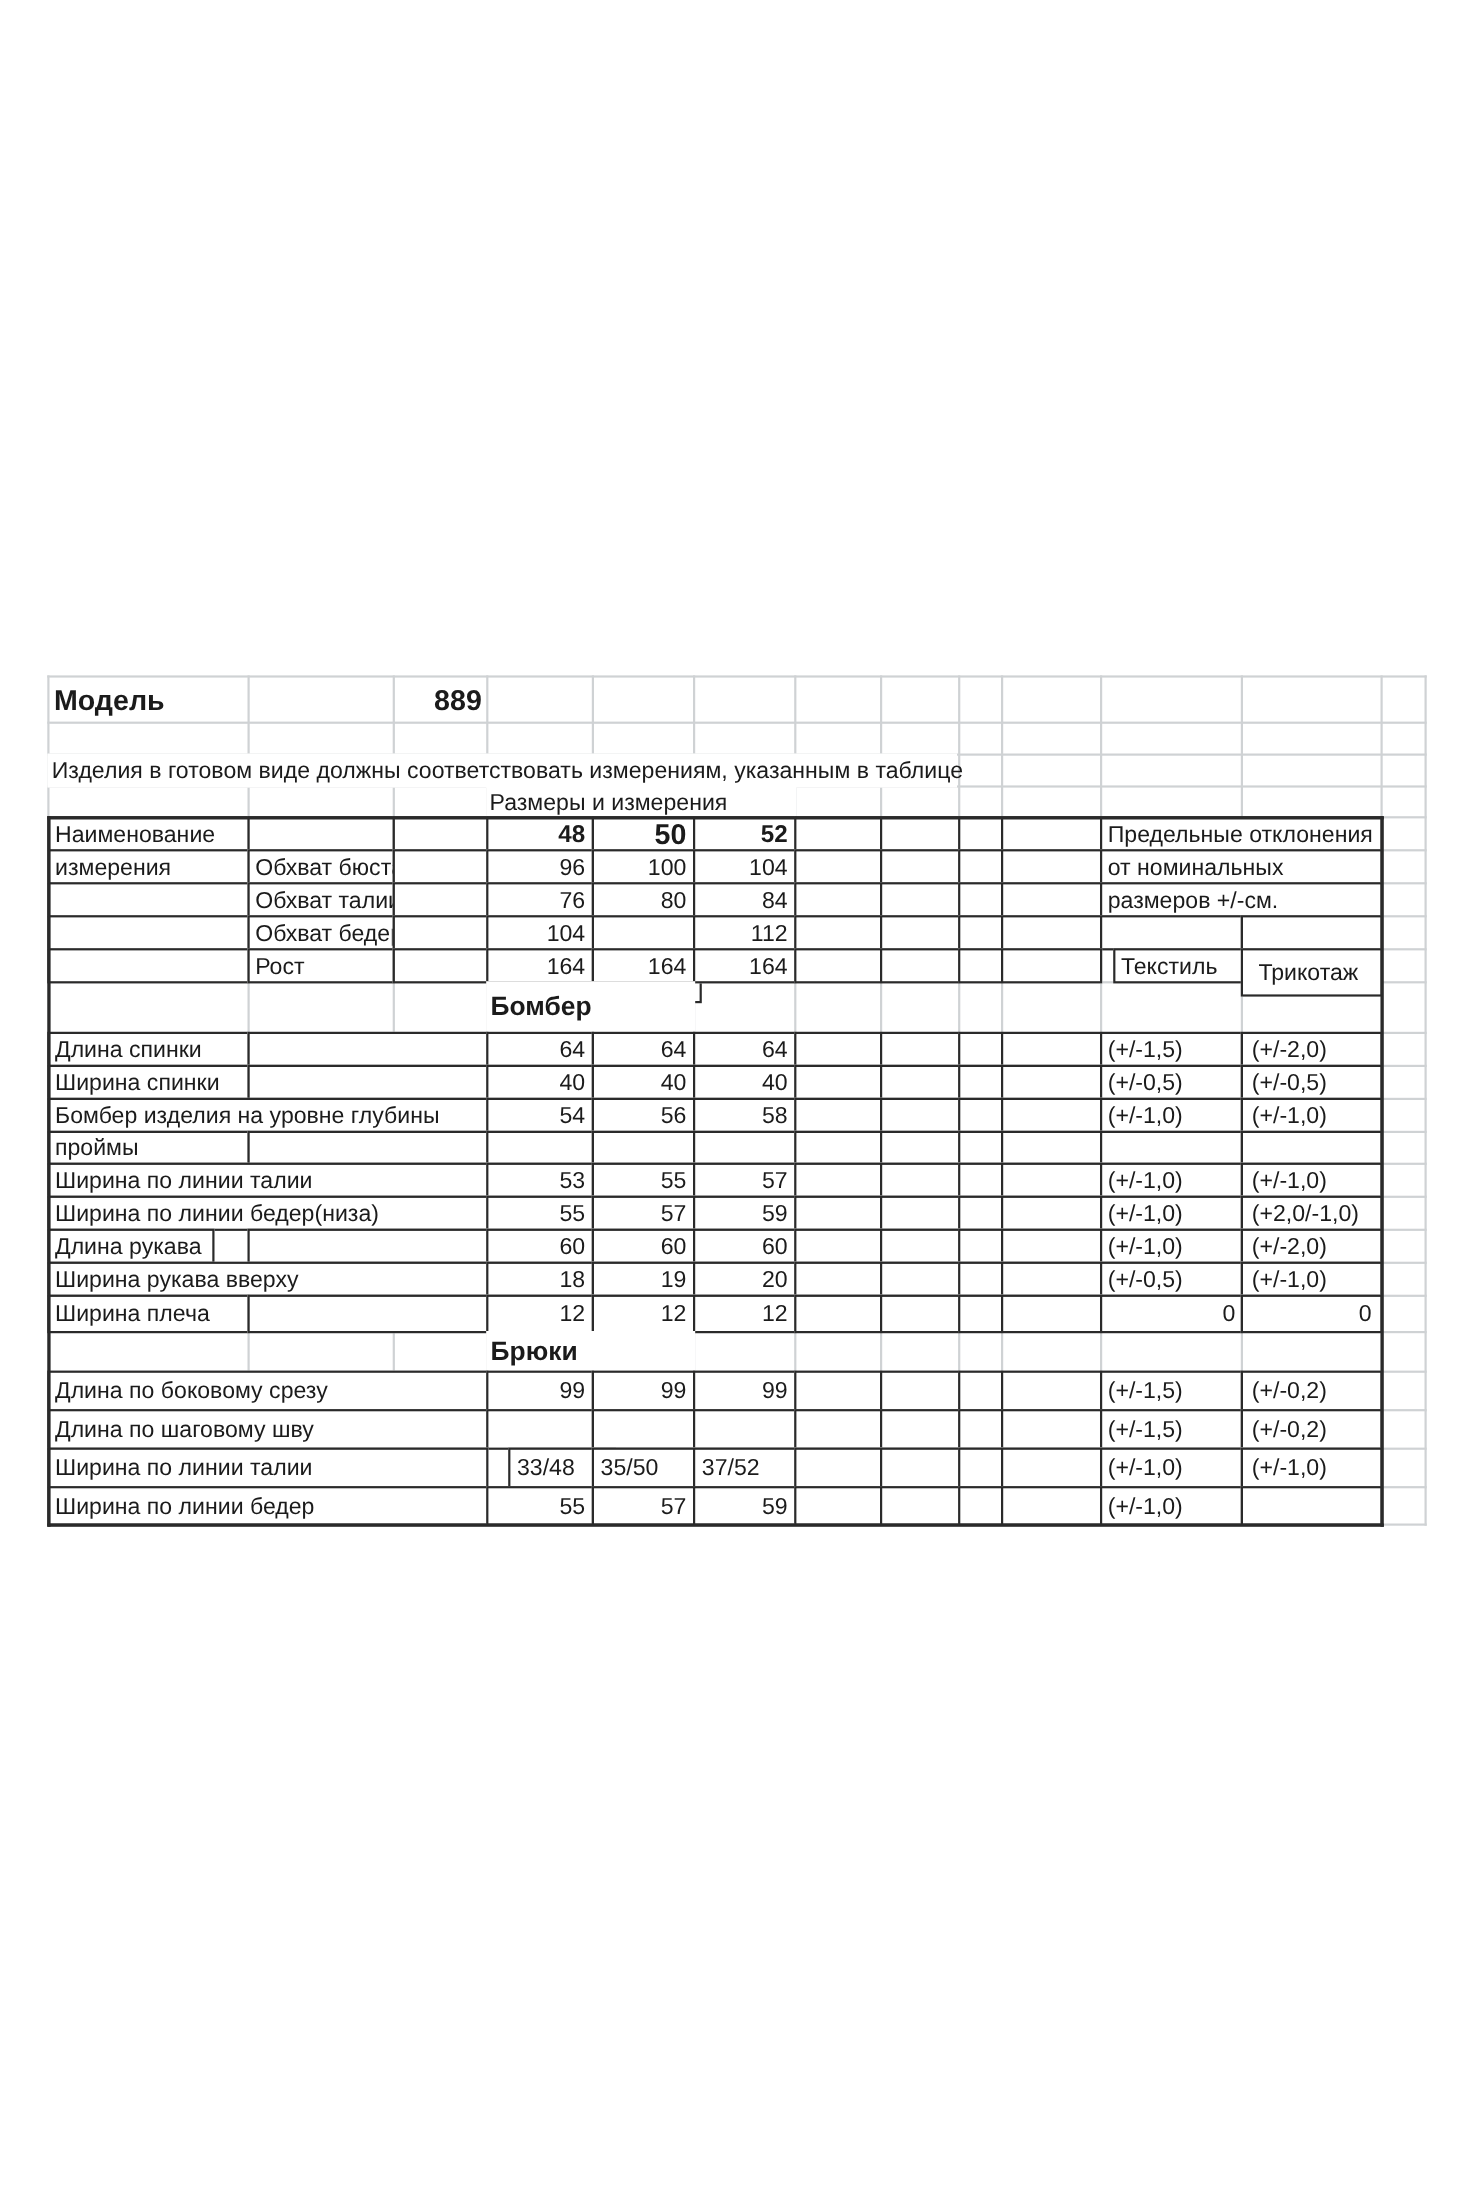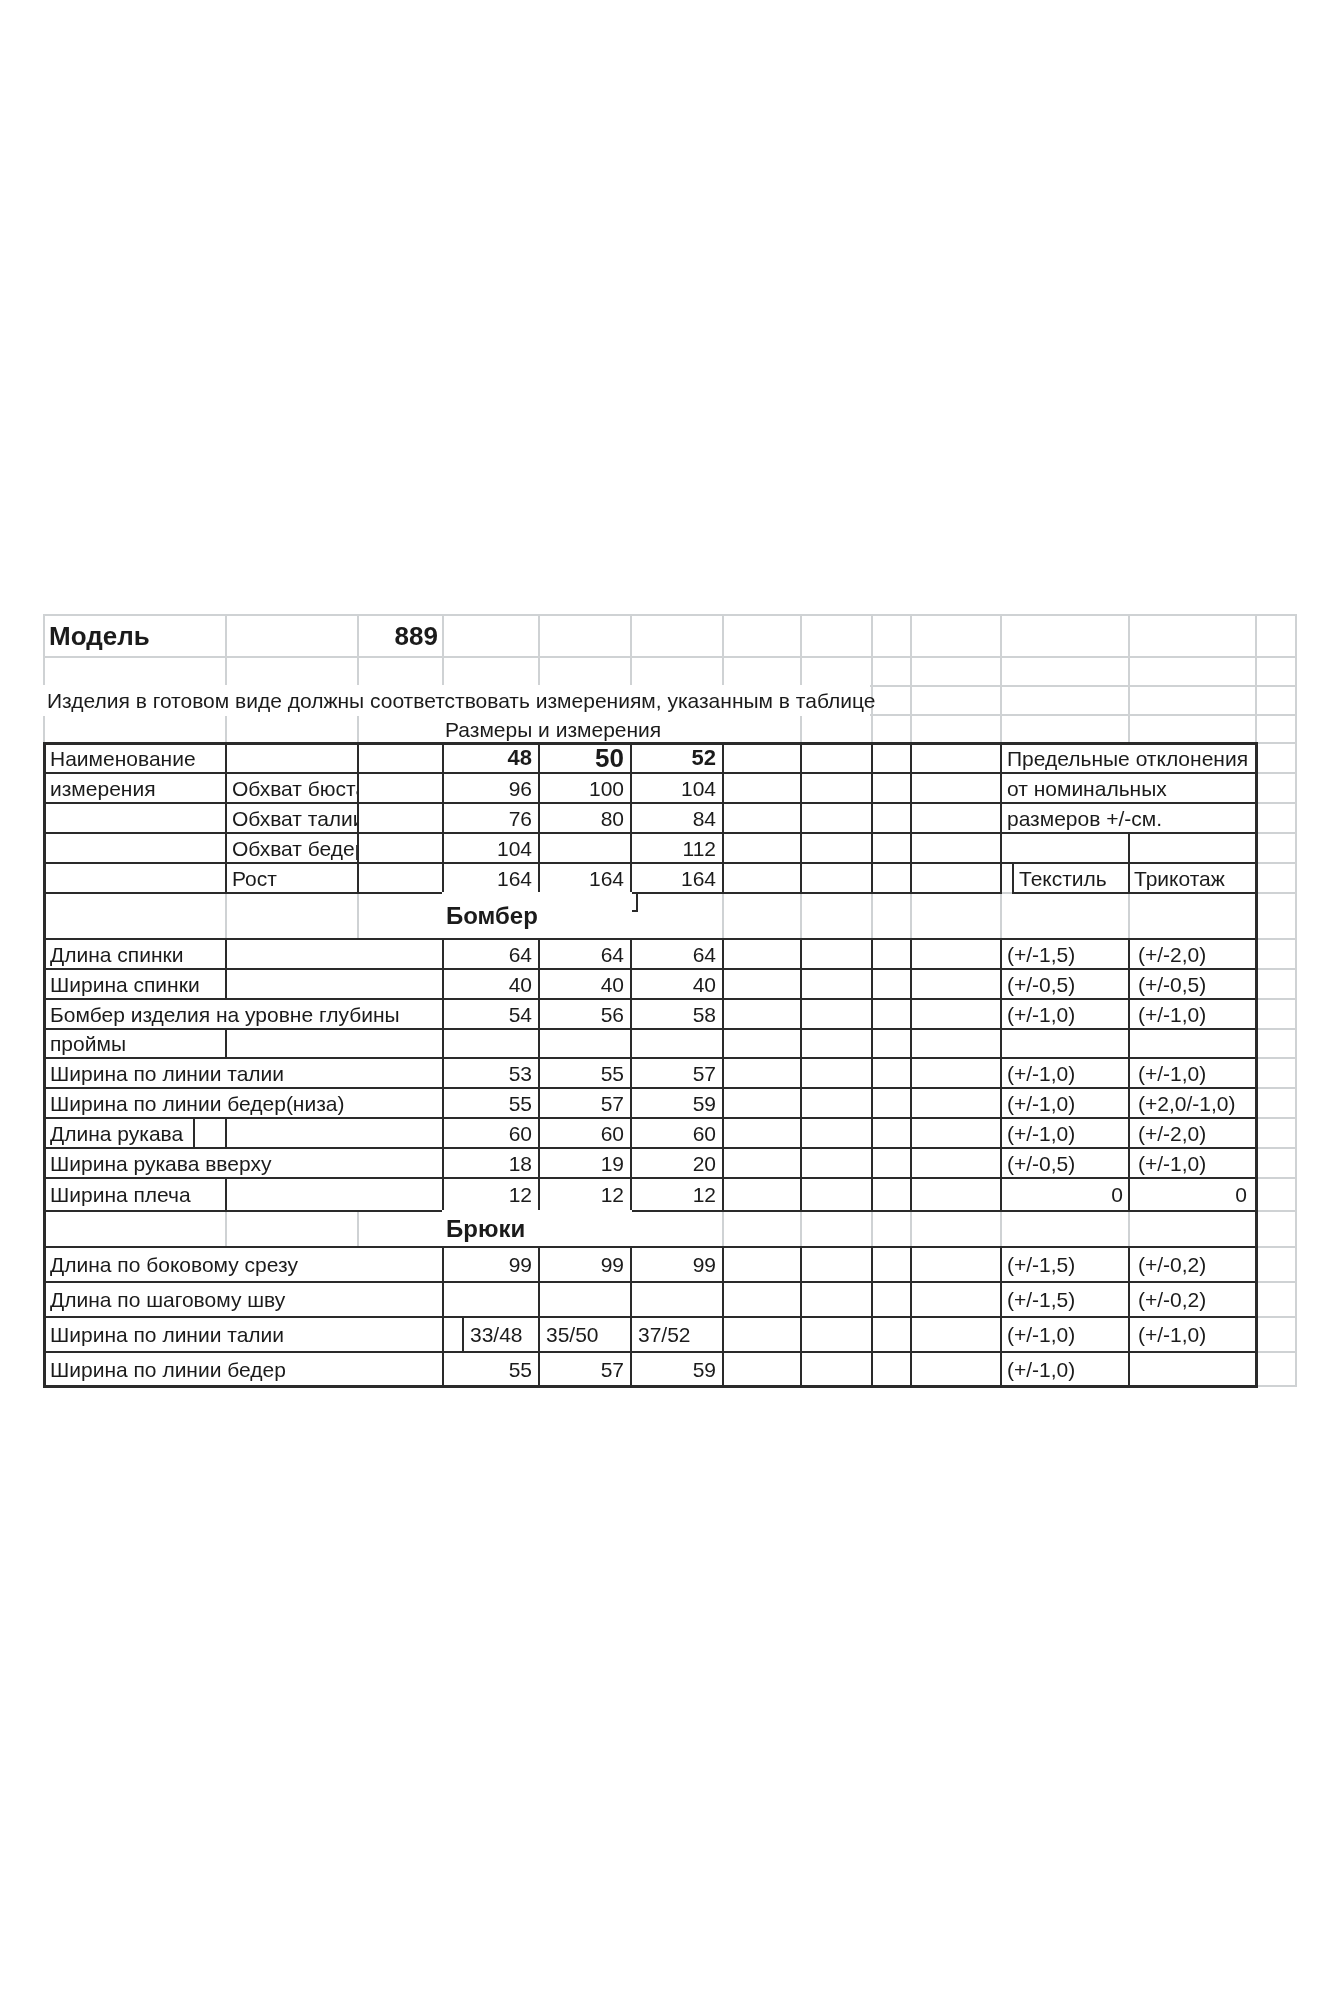--- a/index.html
+++ b/index.html
@@ -119,21 +119,21 @@
       <div class="cell al bordered" style="left: 225px; top: 862px; width: 134px; height: 32px; border-color: rgb(42, 42, 42); padding: 0px 5px;">Рост</div>
       <div class="cell al bordered" style="left: 357px; top: 862px; width: 87px; height: 32px; border-color: rgb(42, 42, 42);"></div>
       <div class="cell ar bordered" style="left: 442px; top: 862px; width: 98px; height: 32px; border-color: rgb(42, 42, 42);">164</div>
       <div class="cell ar bordered" style="left: 538px; top: 862px; width: 94px; height: 32px; border-color: rgb(42, 42, 42);">164</div>
       <div class="cell ar bordered" style="left: 630px; top: 862px; width: 94px; height: 32px; border-color: rgb(42, 42, 42);">164</div>
       <div class="cell al bordered" style="left: 722px; top: 862px; width: 80px; height: 32px; border-color: rgb(42, 42, 42);"></div>
       <div class="cell al bordered" style="left: 800px; top: 862px; width: 73px; height: 32px; border-color: rgb(42, 42, 42);"></div>
       <div class="cell al bordered" style="left: 871px; top: 862px; width: 41px; height: 32px; border-color: rgb(42, 42, 42);"></div>
       <div class="cell al bordered" style="left: 910px; top: 862px; width: 92px; height: 32px; border-color: rgb(42, 42, 42);"></div>
       <div class="cell al bordered" style="left: 1000px; top: 862px; width: 130px; height: 32px; border-color: rgb(42, 42, 42); padding: 0px 5px; margin-left: 12px;">Текстиль</div>
-      <div class="cell al bordered" style="left: 1128px; top: 862px; width: 129px; height: 32px; border-color: rgb(42, 42, 42); padding: 0px 4px;">Трикотаж</div>
+      <div class="cell al bordered" style="left: 1128px; top: 862px; width: 129px; height: 44px; border-color: rgb(42, 42, 42); padding: 0px 14px;">Трикотаж</div>
       <div class="cell al bold" style="left: 442px; top: 892px; width: 190px; height: 48px; background: rgb(255, 255, 255); font-size: 24px; padding: 0px 4px;">Бомбер</div>
       <div class="cell al bordered" style="left: 43px; top: 938px; width: 184px; height: 32px; border-color: rgb(42, 42, 42); padding: 0px 5px;">Длина спинки</div>
       <div class="cell al bordered" style="left: 225px; top: 938px; width: 219px; height: 32px; border-color: rgb(42, 42, 42);"></div>
       <div class="cell ar bordered" style="left: 442px; top: 938px; width: 98px; height: 32px; border-color: rgb(42, 42, 42);">64</div>
       <div class="cell ar bordered" style="left: 538px; top: 938px; width: 94px; height: 32px; border-color: rgb(42, 42, 42);">64</div>
       <div class="cell ar bordered" style="left: 630px; top: 938px; width: 94px; height: 32px; border-color: rgb(42, 42, 42);">64</div>
       <div class="cell al bordered" style="left: 722px; top: 938px; width: 80px; height: 32px; border-color: rgb(42, 42, 42);"></div>
       <div class="cell al bordered" style="left: 800px; top: 938px; width: 73px; height: 32px; border-color: rgb(42, 42, 42);"></div>
       <div class="cell al bordered" style="left: 871px; top: 938px; width: 41px; height: 32px; border-color: rgb(42, 42, 42);"></div>
       <div class="cell al bordered" style="left: 910px; top: 938px; width: 92px; height: 32px; border-color: rgb(42, 42, 42);"></div>

